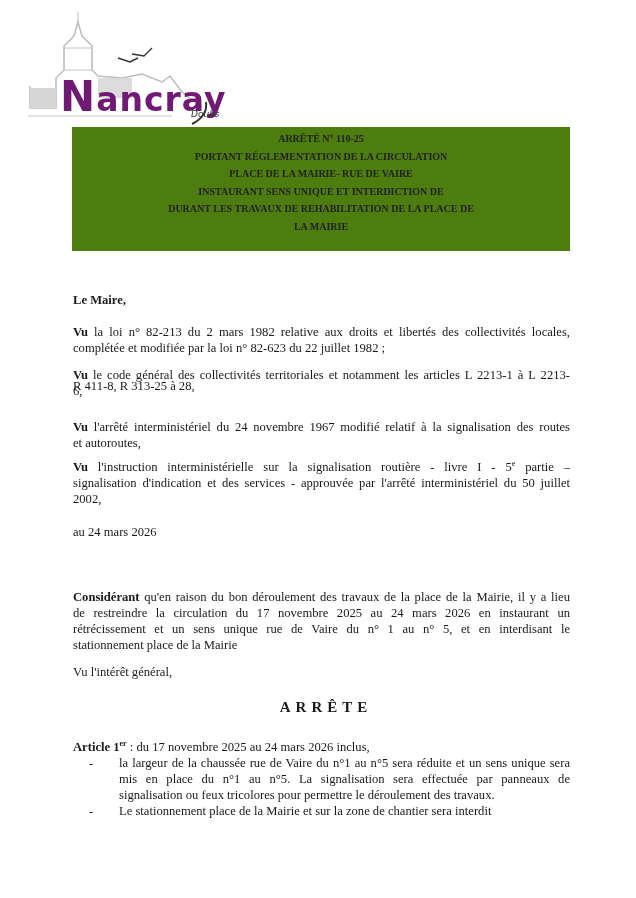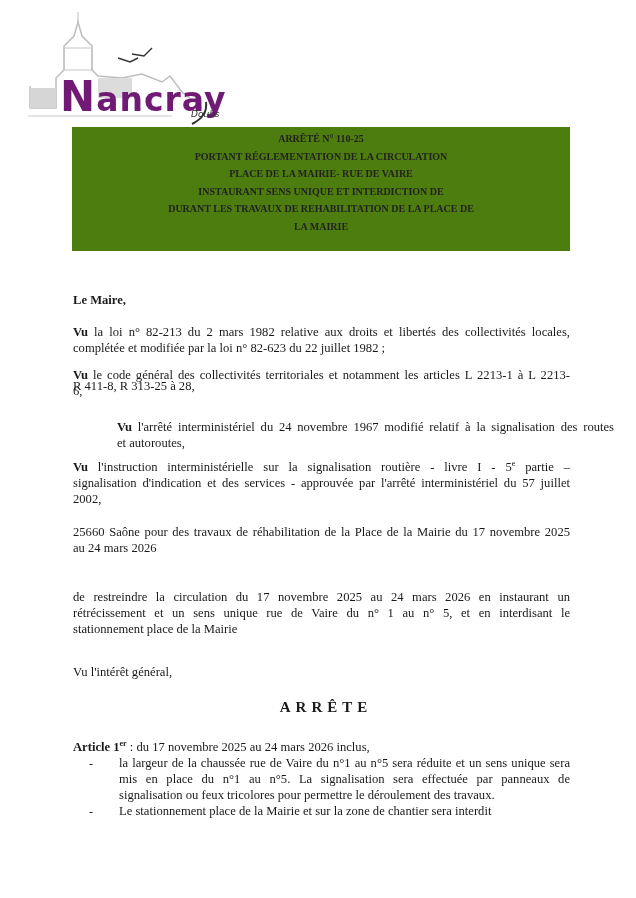--- a/index.html
+++ b/index.html
@@ -99,37 +99,37 @@
 <div class="body-text" style="top:376px;"></div>
 
 <div class="body-text" style="top:377px;"></div>
 <div class="body-text" style="top:377px;"></div>
 <div class="body-text" style="top:378px;"></div>
 <div class="body-text" style="top:377px;"></div>
 <div class="body-text" style="top:378px;">
   <div class="line">R 411-8, R 313-25 à 28,</div>
 </div>
 
-<div class="body-text" style="top:419px;margin-left:44px;">
+<div class="body-text" style="top:419px;">
   <div class="line just"><b>Vu</b><span> l'arrêté interministériel du 24 novembre 1967 modifié relatif à la signalisation des routes</span></div>
   <div class="line">et autoroutes,</div>
 </div>
 
 <div class="body-text" style="top:459px;">
   <div class="line just"><b>Vu</b><span> l'instruction interministérielle sur la signalisation routière - livre I - 5</span><sup>e</sup><span> partie –</span></div>
-  <div class="line just">signalisation d'indication et des services - approuvée par l'arrêté interministériel du 57 juillet</div>
+  <div class="line just">signalisation d'indication et des services - approuvée par l'arrêté interministériel du 50 juillet</div>
   <div class="line">2002,</div>
 </div>
 
 <div class="body-text" style="top:524px;">
-  <div class="line just">25660 Saône pour des travaux de réhabilitation de la Place de la Mairie du 17 novembre 2025</div>
   <div class="line">au 24 mars 2026</div>
 </div>
 
 <div class="body-text" style="top:589px;">
+  <div class="line just"><b>Considérant</b><span> qu'en raison du bon déroulement des travaux de la place de la Mairie, il y a lieu</span></div>
   <div class="line just">de restreindre la circulation du 17 novembre 2025 au 24 mars 2026 en instaurant un</div>
   <div class="line just">rétrécissement et un sens unique rue de Vaire du n° 1 au n° 5, et en interdisant le</div>
   <div class="line">stationnement place de la Mairie</div>
 </div>
 
 <div class="body-text" style="top:664px;">Vu l'intérêt général,</div>
 
 <div class="arrete">ARRÊTE</div>
 
 <div class="art-list">

